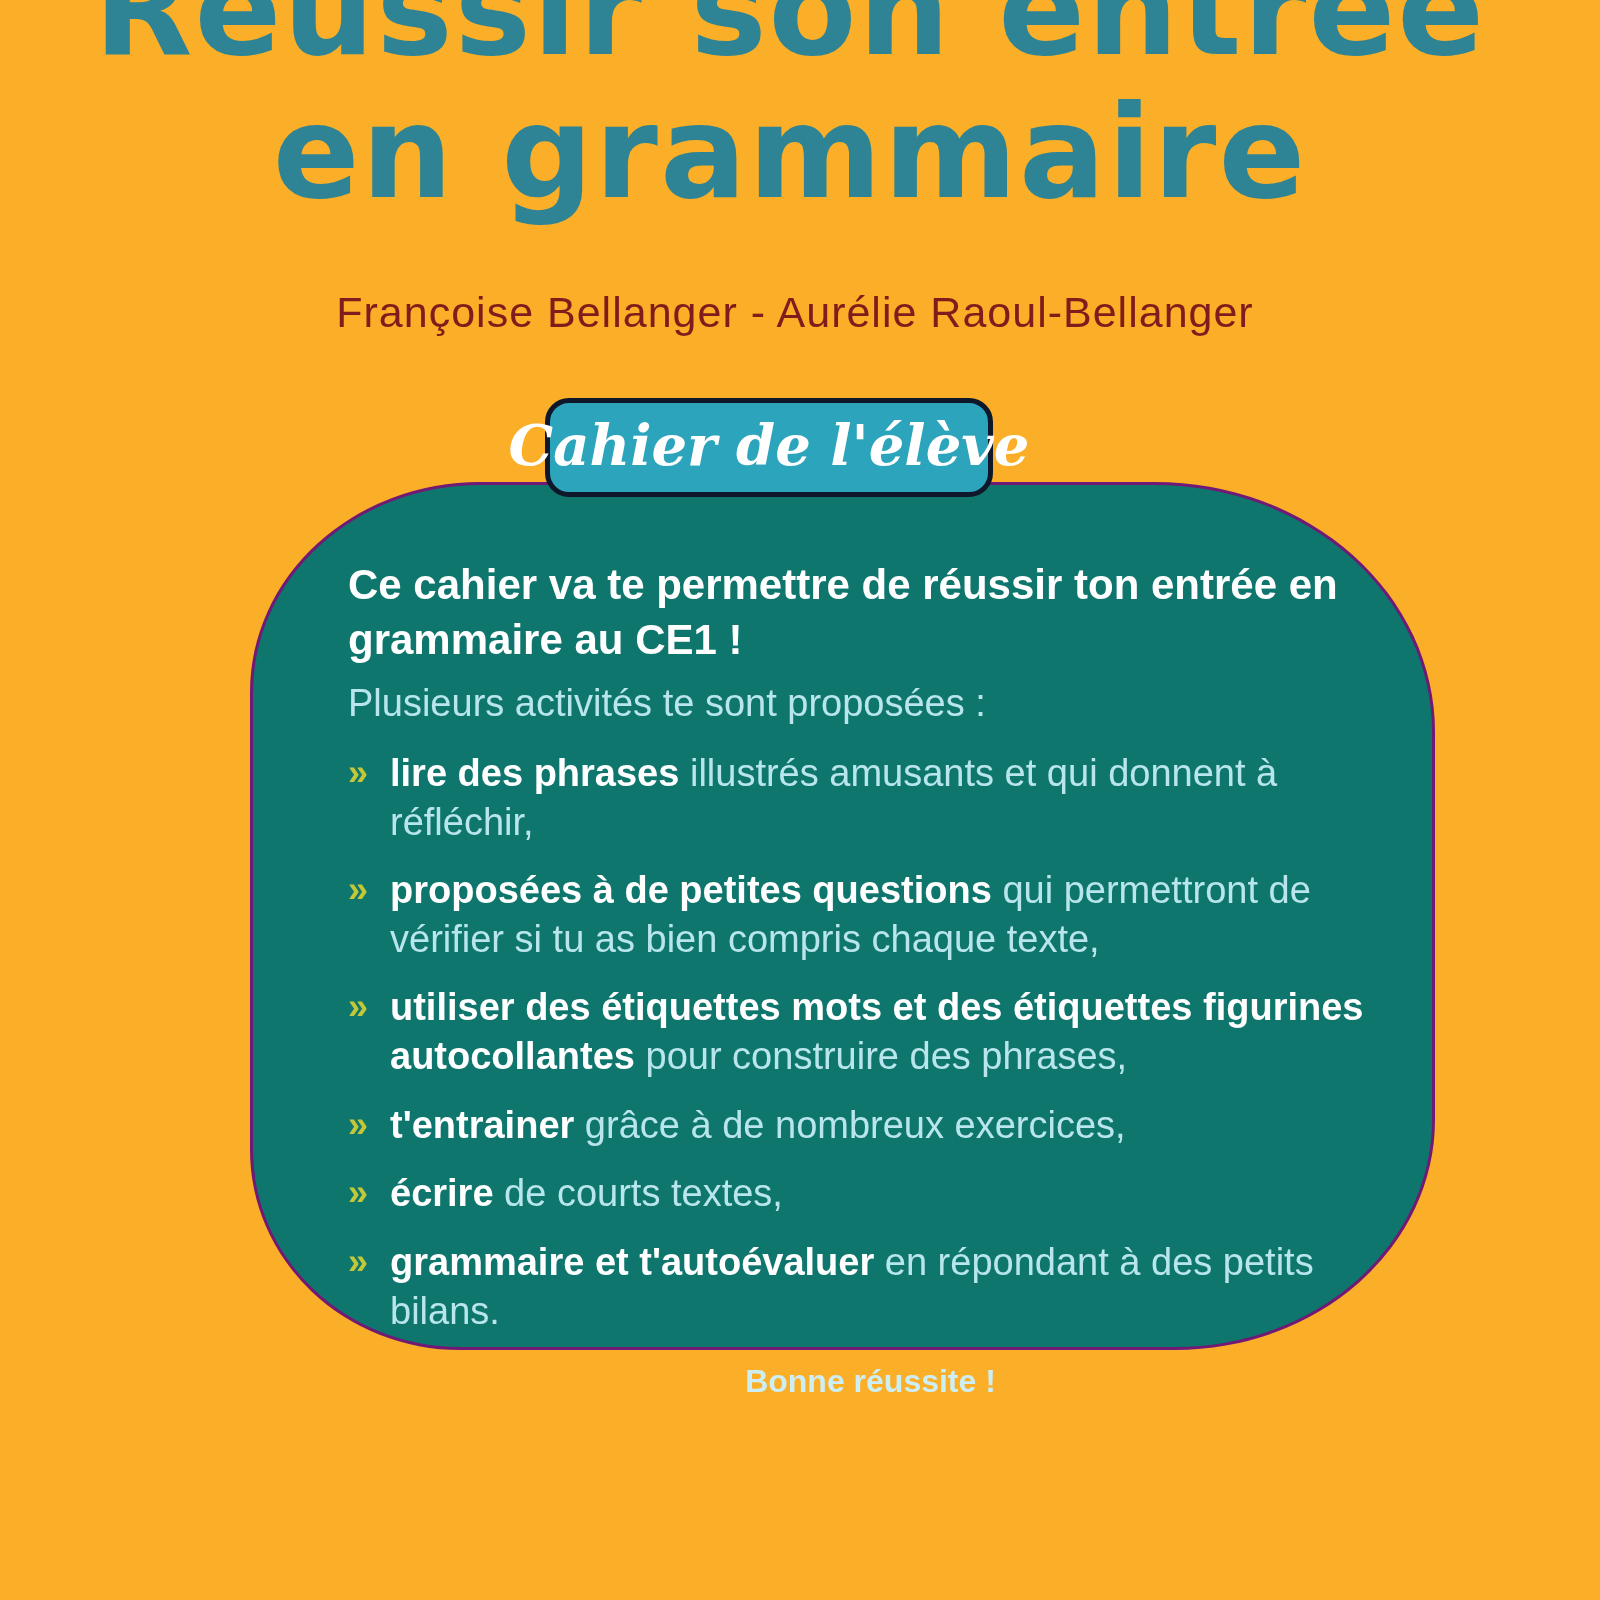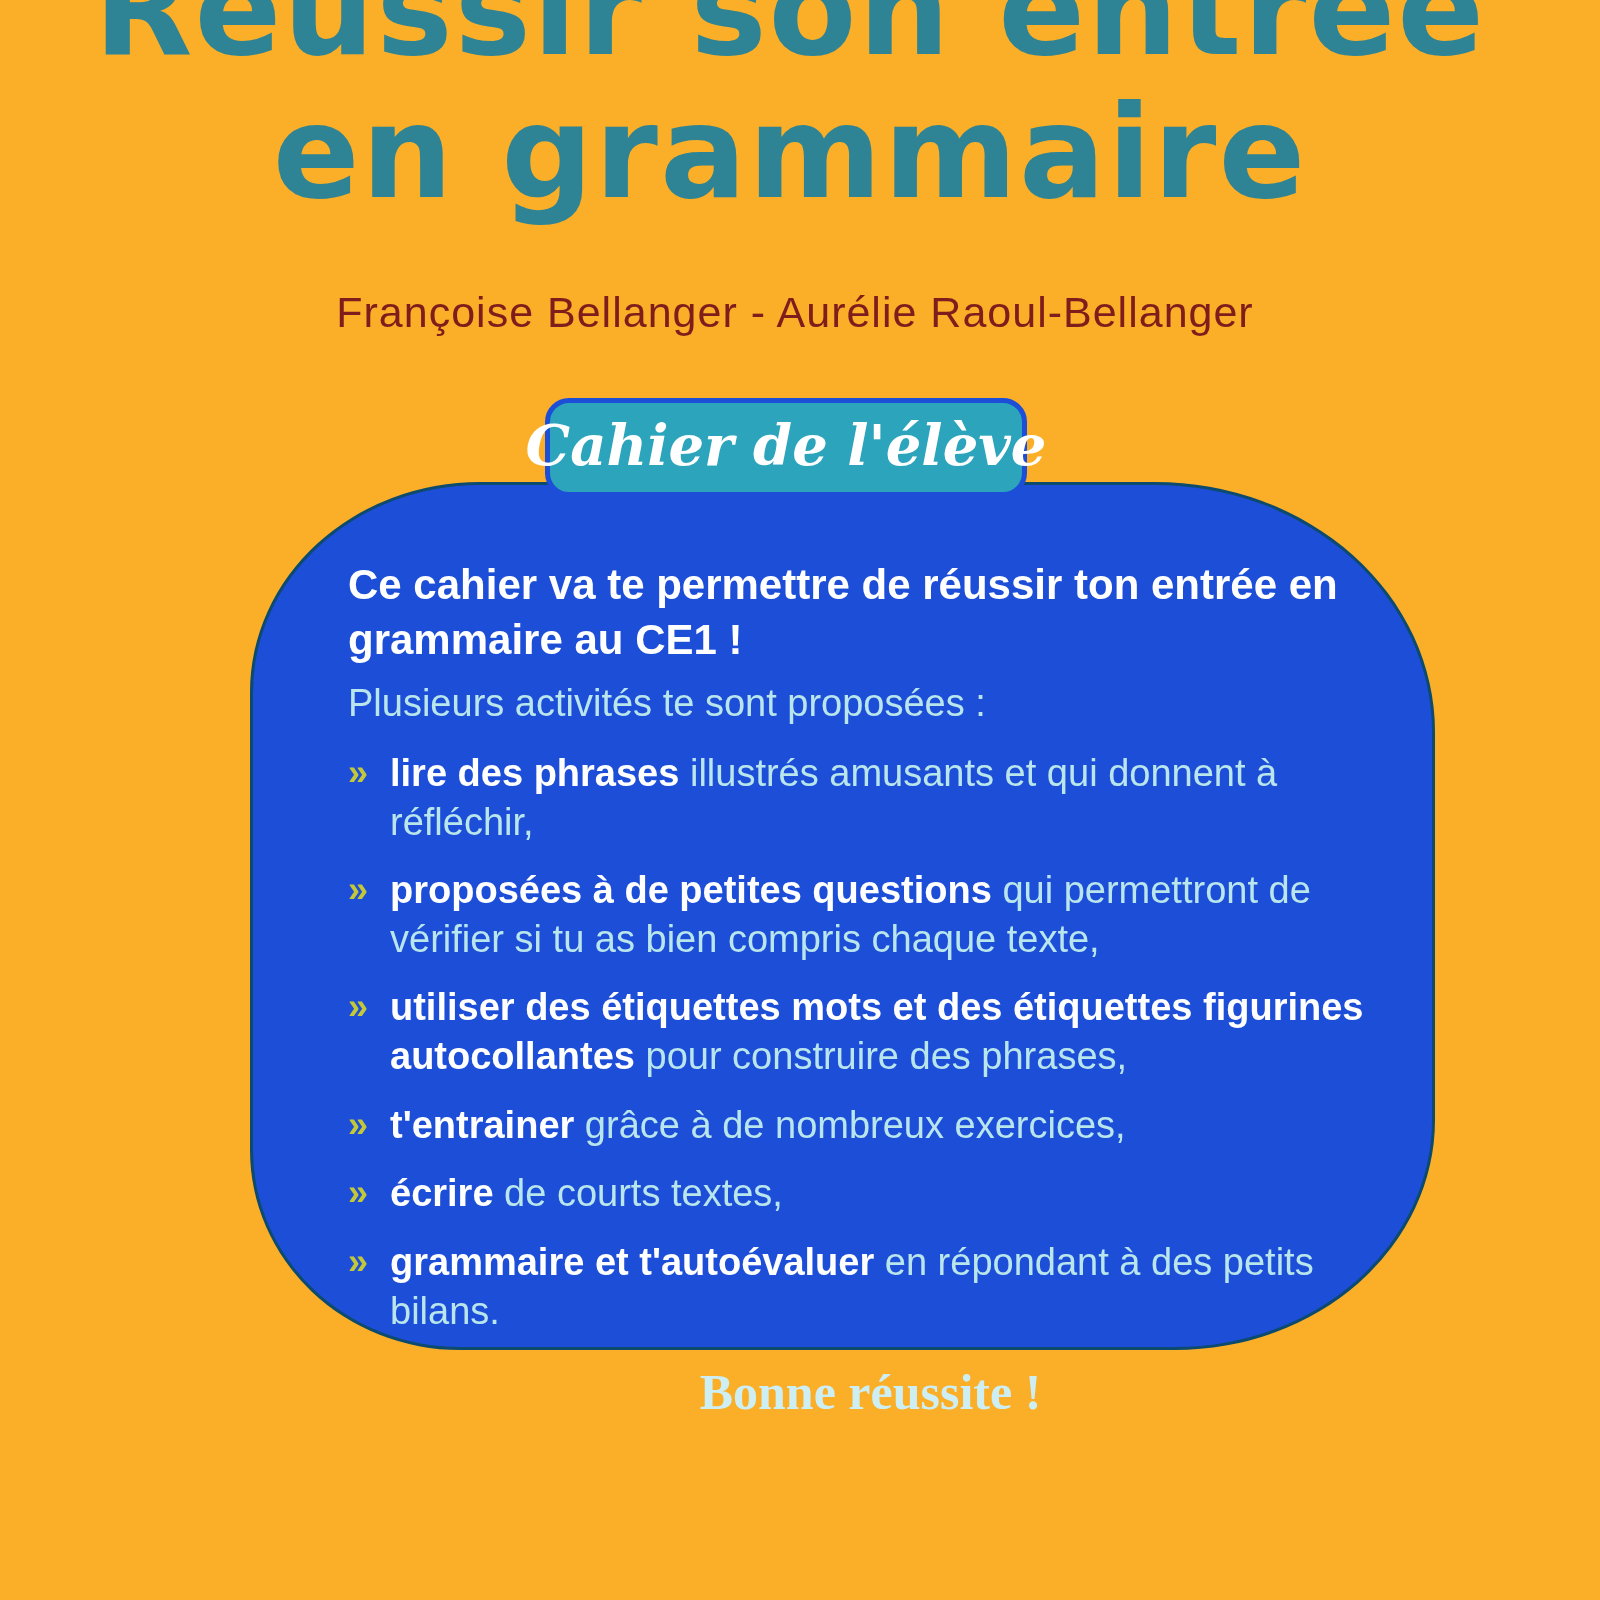--- a/index.html
+++ b/index.html
@@ -28,44 +28,44 @@
     top:288px; left:0; width:1590px;
     text-align:center;
     color:#7f1d1d;
     font-size:43px;
     letter-spacing:1px;
   }
   
   .badge{
     position:absolute;
     left:545px; top:398px;
-    width:482px; height:99px;
+    width:448px; height:99px;
     background:#2ba4bc;
-    border:5px solid #1d4ed8;
+    border:5px solid #0f172a;
     border-radius:24px;
     box-sizing:border-box;
     z-index:3;
     display:flex; align-items:center; justify-content:center;
   }
   .badge-label{
     color:#ffffff;
     font-family:"DejaVu Serif", serif;
     font-style:italic;
     font-weight:bold;
     font-size:56px;
     padding-bottom:6px;
     white-space:nowrap;
   }
   
   .blob{
     position:absolute;
     left:250px; top:482px;
     width:1185px; height:868px;
-    background:#1d4ed8;
-    border:3px solid #0c4a6e;
+    background:#0f766e;
+    border:3px solid #701a75;
     box-sizing:border-box;
     border-radius:230px 280px 260px 210px / 210px 250px 230px 200px;
     z-index:2;
     padding:72px 35px 0 95px;
   }
   .intro-heading{
     color:#ffffff;
     font-weight:bold;
     font-size:42px;
     line-height:1.32;
@@ -101,25 +101,24 @@
   .outro{
     color:#b9e6ec;
     font-size:38px;
     line-height:1.35;
     max-width:990px;
     margin:26px 0 0 0;
   }
   .closing{
     color:#cdeef3;
     font-weight:bold;
-    font-size:50px;
+    font-size:32px;
     text-align:center;
     max-width:1045px;
     margin:28px 0 0 0;
-    font-family:Liberation Serif, serif;
   }
 </style>
 </head>
 <body>
 
 <div class="title-block">
   <div class="title-line">Réussir son entrée</div>
   <div class="title-line">en grammaire</div>
 </div>
 

